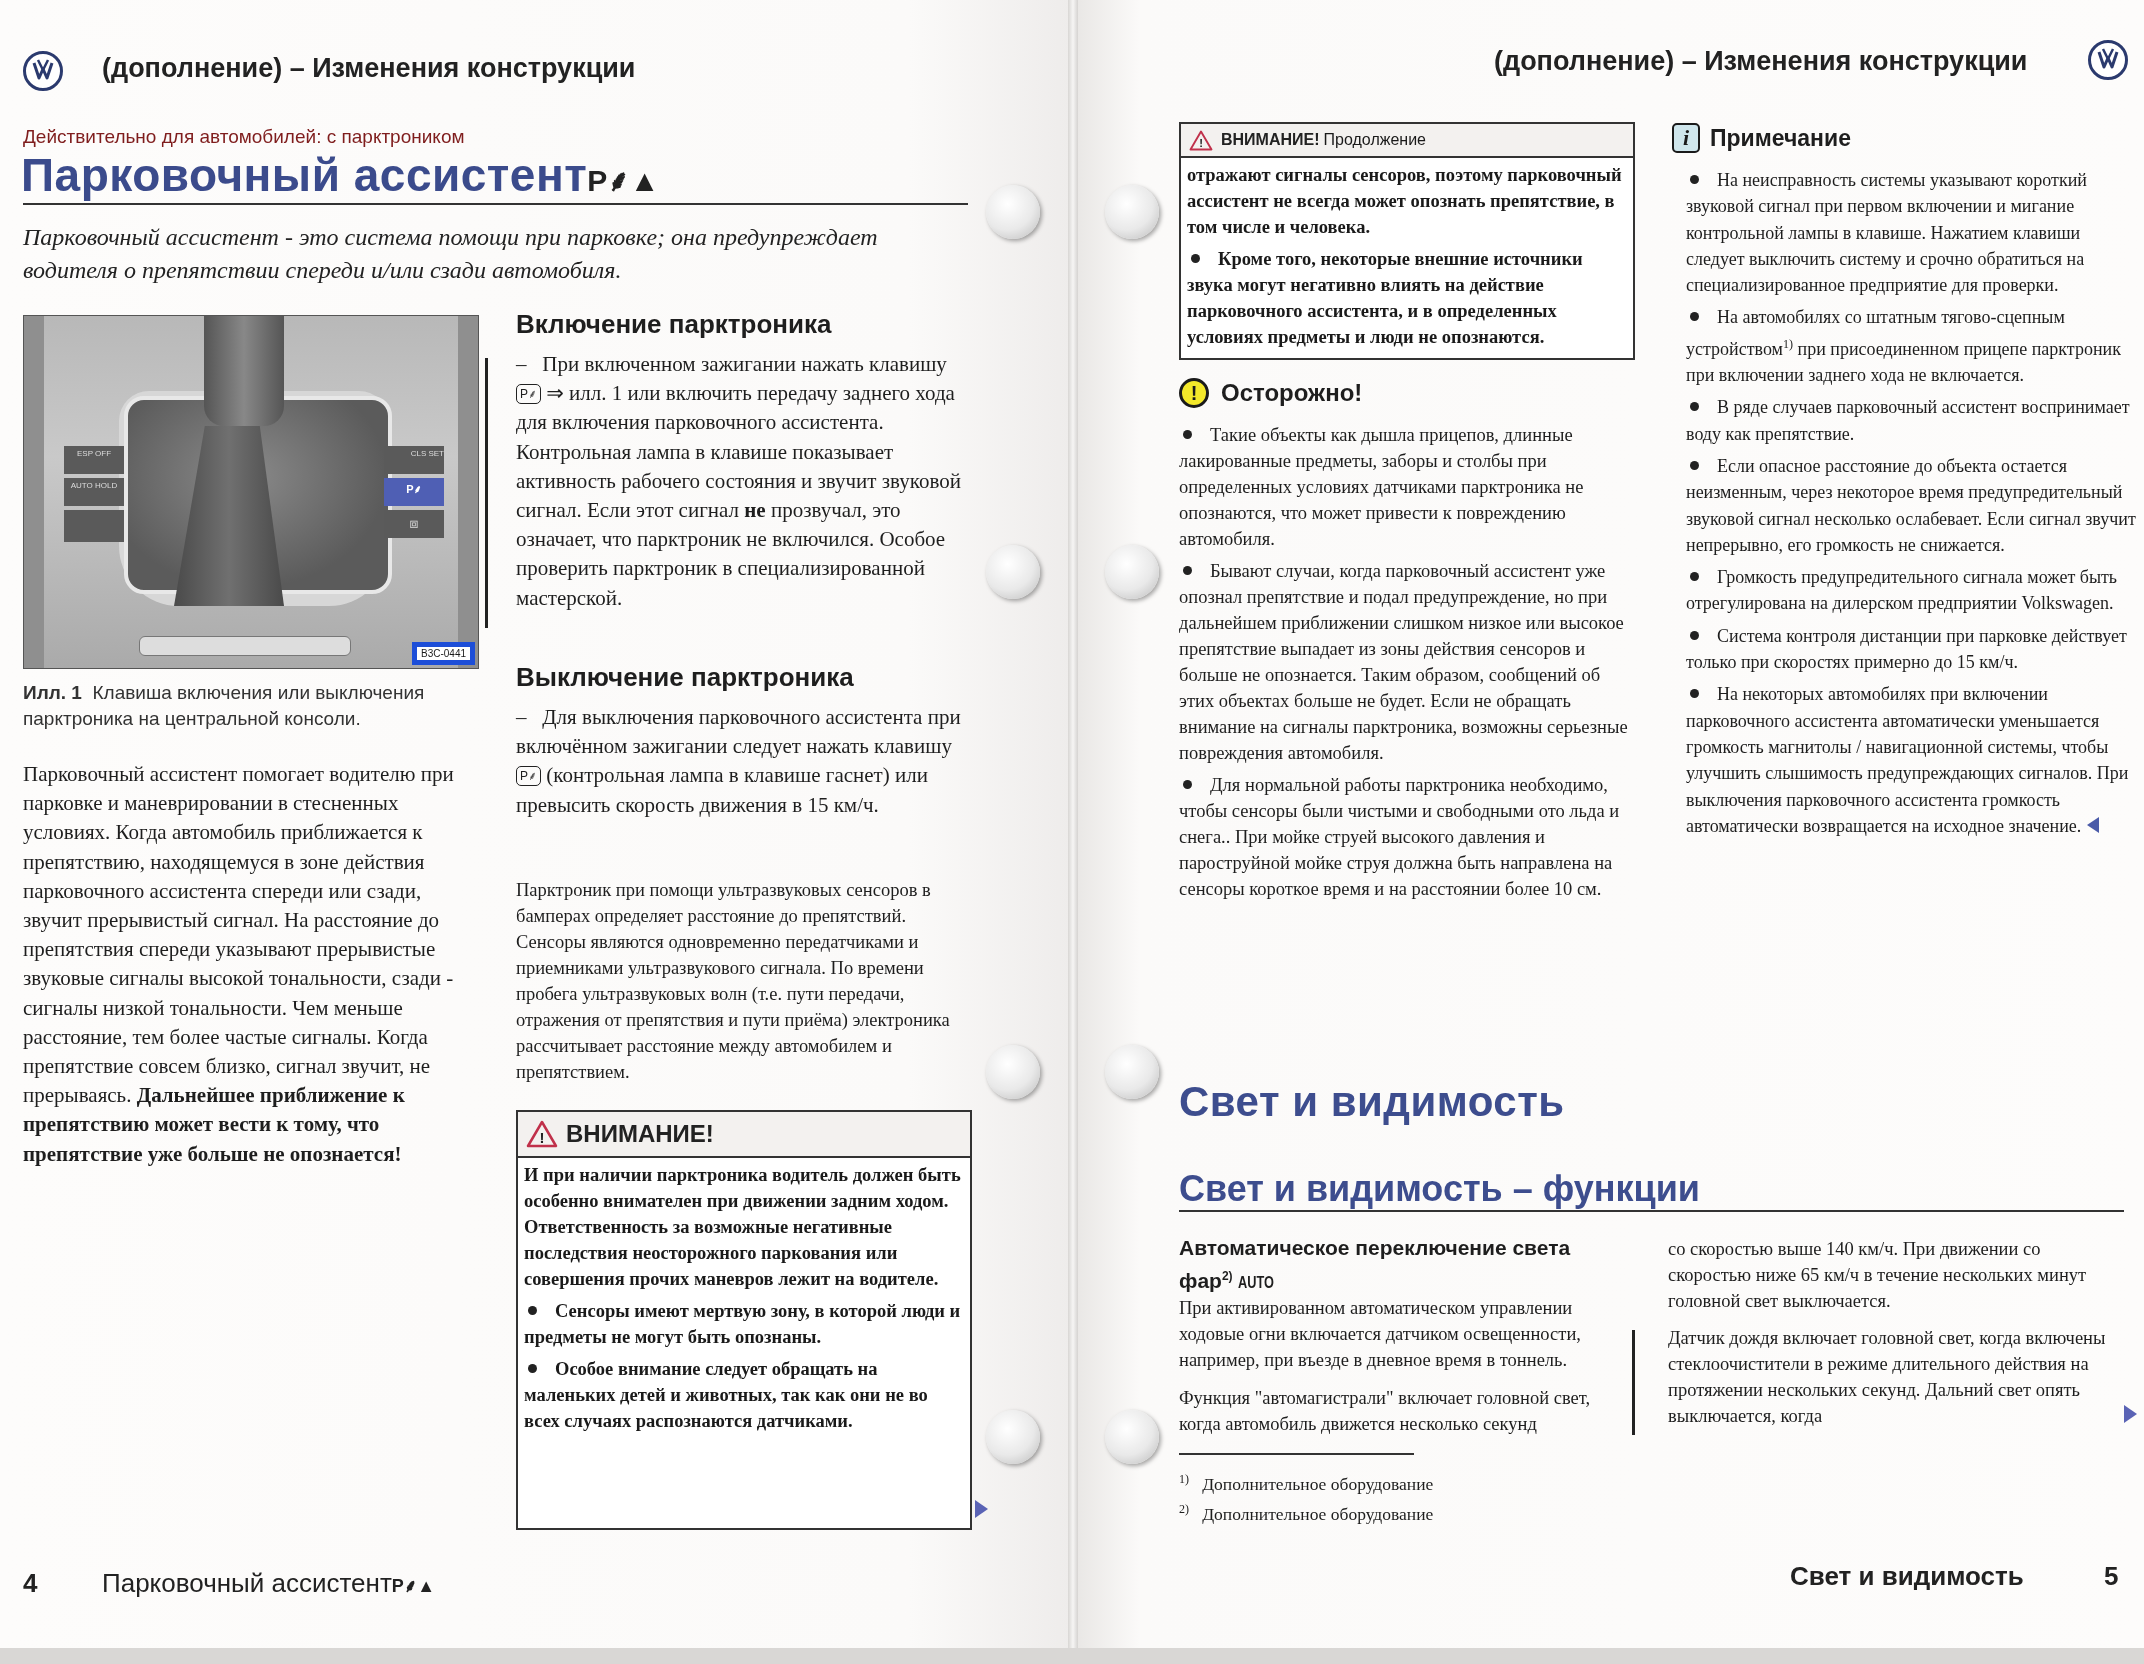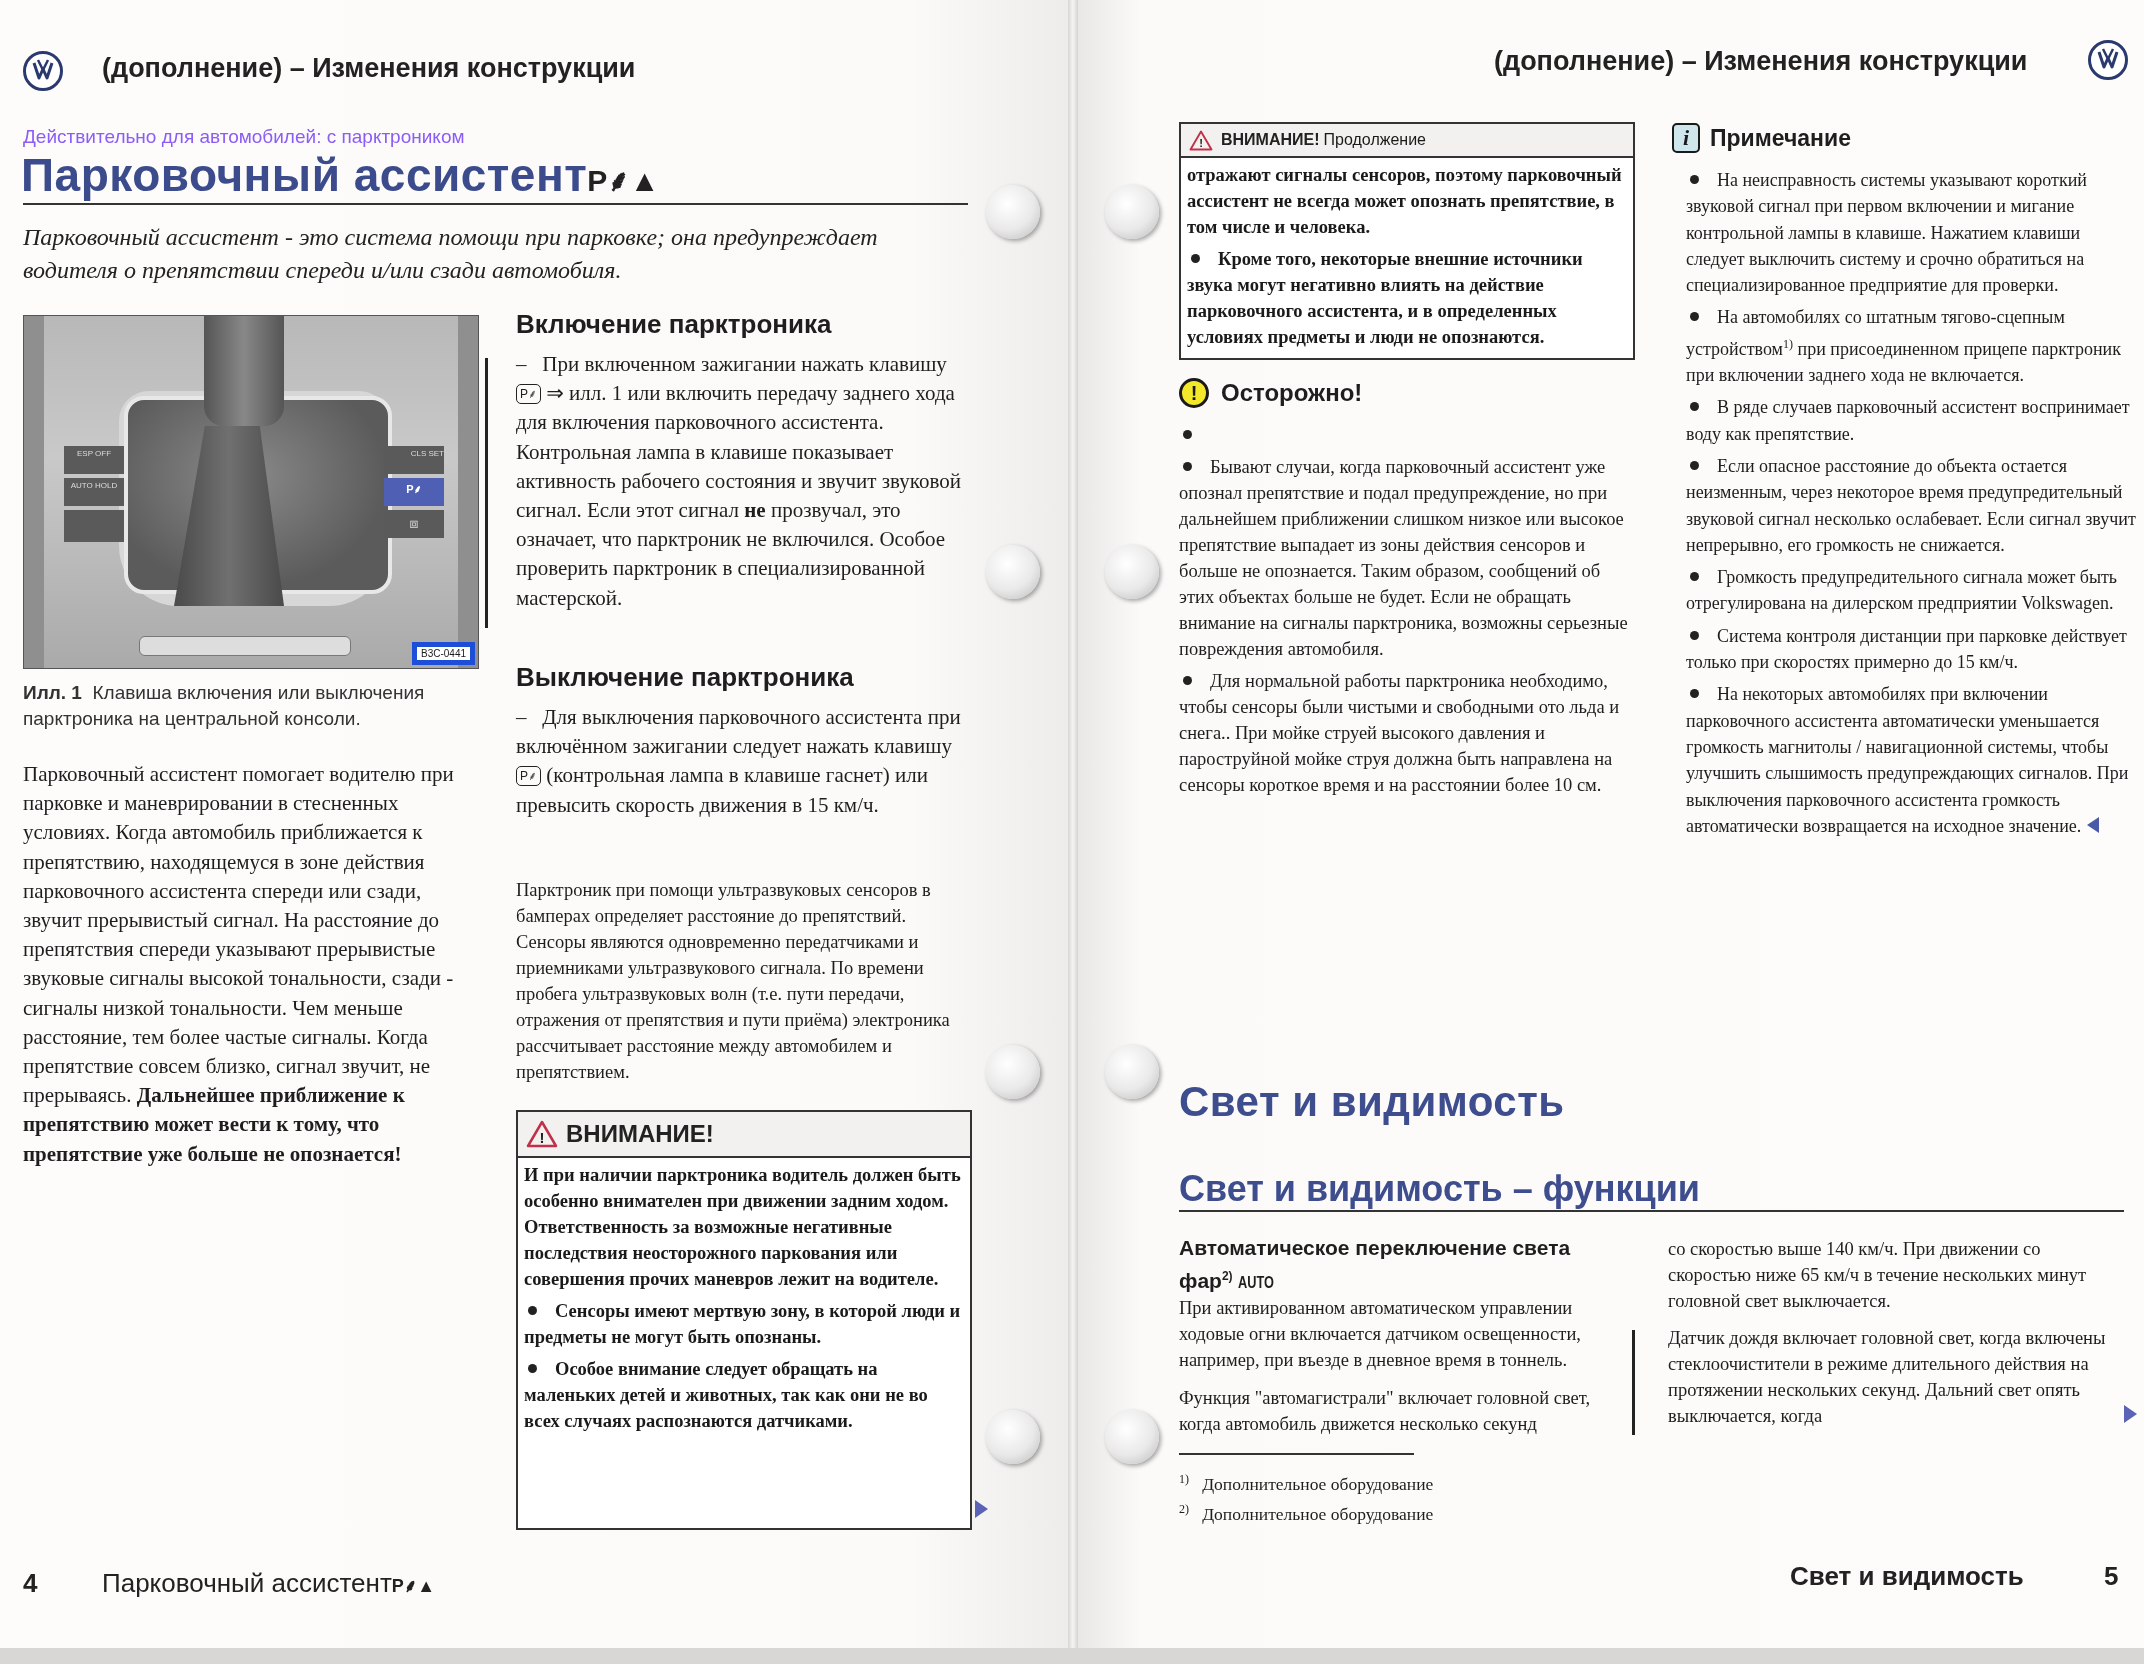--- a/index.html
+++ b/index.html
@@ -6,21 +6,21 @@
   body{width:2144px;height:1664px;background:#f2f0ee;position:relative;overflow:hidden;font-family:"Liberation Serif",serif;color:#1a1a1a;}
   .page{position:absolute;top:0;height:1648px;background:#fdfcfb;}
   .page-left{left:0;width:1070px;background:linear-gradient(90deg,#fdfcfb 0%,#fbfaf9 85%,#eeeceb 100%);}
   .page-right{left:1076px;width:1068px;background:linear-gradient(90deg,#e9e7e5 0%,#fbfaf9 6%,#fdfcfb 100%);}
   .gutter{position:absolute;left:1068px;top:0;width:10px;height:1648px;background:linear-gradient(90deg,#d8d6d4,#f6f5f4,#d5d3d1);}
   .bottom-strip{position:absolute;left:0;top:1648px;width:2144px;height:16px;background:#d9d7d5;}
   .abs{position:absolute;}
   .vw{width:40px;height:40px;border-radius:50%;border:3px solid #2b3a6e;box-sizing:border-box;display:flex;align-items:center;justify-content:center;background:#fff;}
   .vw svg{width:30px;height:30px;}
   .hdr{font-family:"Liberation Sans",sans-serif;font-weight:bold;font-size:27px;color:#222;}
-  .valid{font-family:"Liberation Sans",sans-serif;font-size:19px;color:#8b5cf6;}
+  .valid{font-family:"Liberation Sans",sans-serif;font-size:19px;color:#7f1d1d;}
   .h1{font-family:"Liberation Sans",sans-serif;font-weight:900;font-size:46px;color:#3b4b8c;letter-spacing:0.5px;}
   .pa-sym{font-family:"Liberation Sans",sans-serif;font-size:30px;color:#222;font-weight:bold;}
   .rule{position:absolute;height:2px;background:#333;}
   .lead{font-style:italic;font-size:24px;line-height:33px;color:#222;}
   .fig{position:absolute;left:23px;top:315px;width:454px;height:352px;background:#8f8f8f;border:1px solid #555;overflow:hidden;}
   .fig .frame{position:absolute;left:20px;top:0;width:414px;height:352px;background:linear-gradient(180deg,#b8b8b8,#c9c9c9 40%,#aaa);}
   .fig .console{position:absolute;left:95px;top:75px;width:270px;height:215px;background:#d7d7d7;border-radius:30px 30px 60px 60px;}
   .fig .boot{position:absolute;left:100px;top:80px;width:260px;height:190px;background:radial-gradient(ellipse at 45% 40%,#8a8a8a,#5b5b5b 70%);border-radius:20px;border:4px solid #e8e8e8;}
   .fig .stick{position:absolute;left:180px;top:0;width:80px;height:110px;background:linear-gradient(90deg,#555,#888,#555);border-radius:0 0 20px 20px;}
   .fig .leather{position:absolute;left:150px;top:110px;width:110px;height:180px;background:linear-gradient(90deg,#4a4a4a,#707070,#4a4a4a);clip-path:polygon(28% 0,78% 0,100% 100%,0 100%);}
@@ -170,21 +170,21 @@
     <p>отражают сигналы сенсоров, поэтому парковочный ассистент не всегда может опознать препятствие, в том числе и человека.</p>
     <p><span class="bullet"></span><span>Кроме того, некоторые внешние источники звука могут негативно влиять на действие парковочного ассистента, и в определенных условиях предметы и люди не опознаются.</span></p>
   </div>
 </div>
 
 <div class="abs" style="left:1179px;top:378px;display:flex;align-items:center;gap:12px;">
   <div class="caution-icon">!</div>
   <span class="h3" style="font-size:24px;">Осторожно!</span>
 </div>
 <div class="abs small list" style="left:1179px;top:422px;width:455px;">
-  <p><span class="bullet"></span></p>
+  <p><span class="bullet"></span><span>Такие объекты как дышла прицепов, длинные лакированные предметы, заборы и столбы при определенных условиях датчиками парктроника не опознаются, что может привести к повреждению автомобиля.</span></p>
   <p><span class="bullet"></span><span>Бывают случаи, когда парковочный ассистент уже опознал препятствие и подал предупреждение, но при дальнейшем приближении слишком низкое или высокое препятствие выпадает из зоны действия сенсоров и больше не опознается. Таким образом, сообщений об этих объектах больше не будет. Если не обращать внимание на сигналы парктроника, возможны серьезные повреждения автомобиля.</span></p>
   <p><span class="bullet"></span><span>Для нормальной работы парктроника необходимо, чтобы сенсоры были чистыми и свободными ото льда и снега.. При мойке струей высокого давления и пароструйной мойке струя должна быть направлена на сенсоры короткое время и на расстоянии более 10 см.</span></p>
 </div>
 
 <div class="abs" style="left:1672px;top:123px;display:flex;align-items:center;gap:10px;">
   <div class="info-icon">i</div>
   <span class="h3" style="font-size:23px;">Примечание</span>
 </div>
 <div class="abs small list" style="left:1672px;top:167px;width:450px;font-size:18px;line-height:26.3px;margin-left:14px;">
   <p><span class="bullet"></span><span>На неисправность системы указывают короткий звуковой сигнал при первом включении и мигание контрольной лампы в клавише. Нажатием клавиши следует выключить систему и срочно обратиться на специализированное предприятие для проверки.</span></p>

